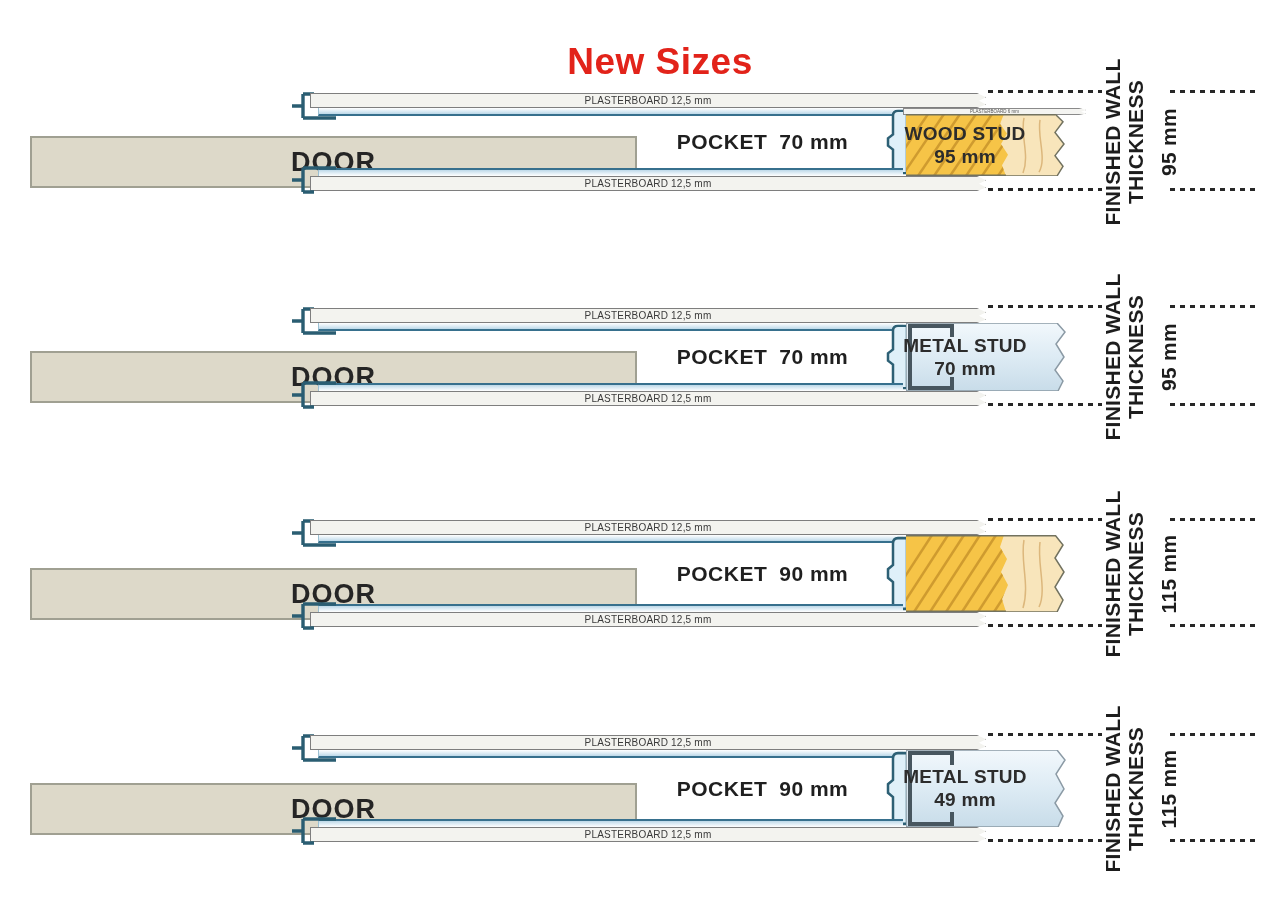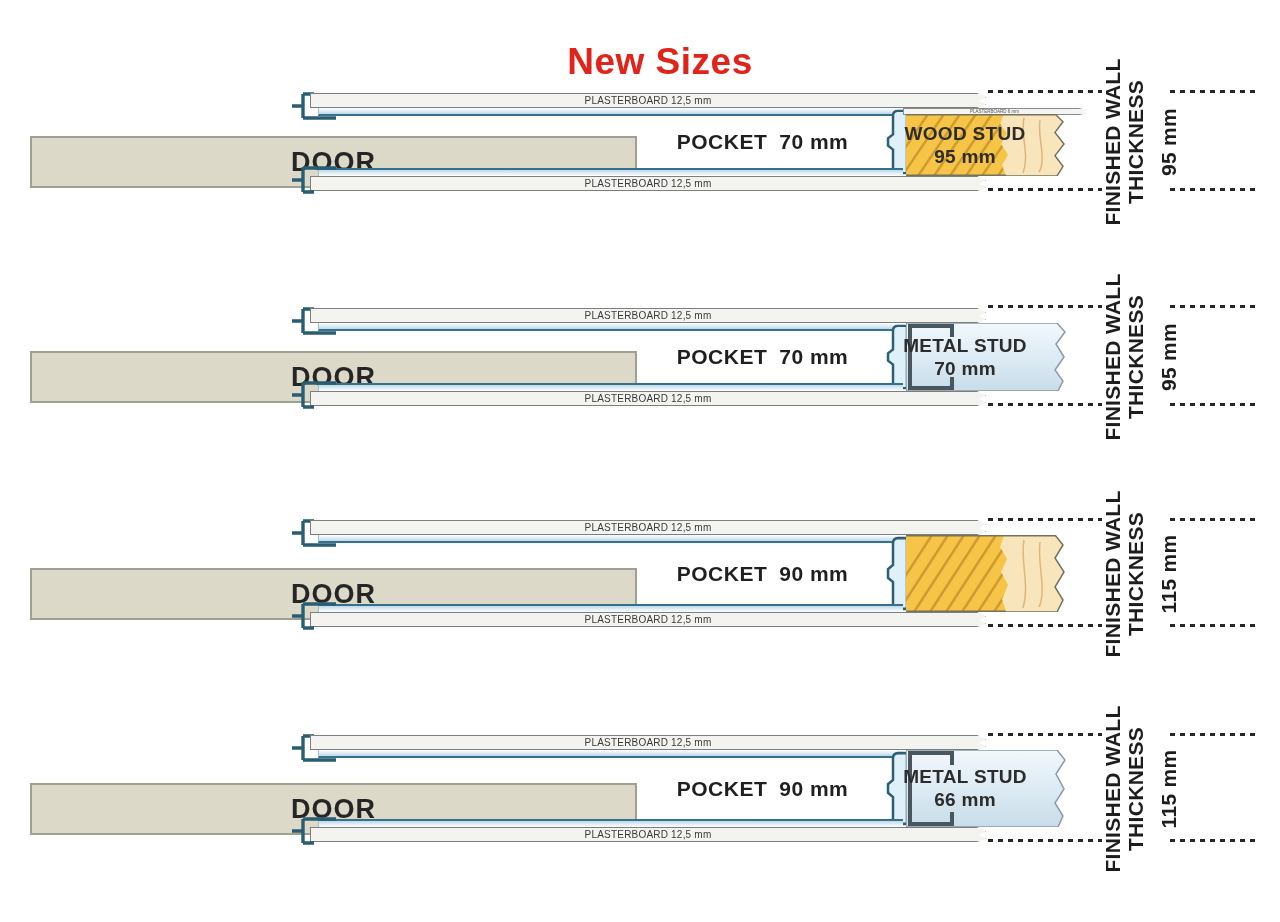--- a/index.html
+++ b/index.html
@@ -349,21 +349,21 @@
             <stop offset="0.5" stop-color="#ddebf4"></stop>
             <stop offset="1" stop-color="#c8dce9"></stop>
       </linearGradient>
         </defs>
       <path d="M0 0 H151 L159 10 150 24 158 39 149 53 157 66 152 77 H0 Z" fill="url(#mg4)" stroke="#8b9aa5" stroke-width="1.5"></path>
       <path d="M46 15 V3 H4 V74 H46 V62" fill="none" stroke="#47565f" stroke-width="4"></path>
     </svg>
   </span>
   <div class="stud-label">
     <span>METAL STUD</span>
-    <span>66 mm</span>
+    <span>49 mm</span>
   </div>
 
   <div class="track bottom"></div>
   <div class="pb pb-bottom">
       <span>PLASTERBOARD 12,5 mm</span>
     </div>
   <span class="hook bottom">
     <svg width="48" height="30" viewBox="0 0 48 30">
         <path d="M2 14 H13 M13 2 V26 M13 26 H24 M13 2 H46" fill="none" stroke="#2a5d72" stroke-width="3.4"></path>
       </svg>

